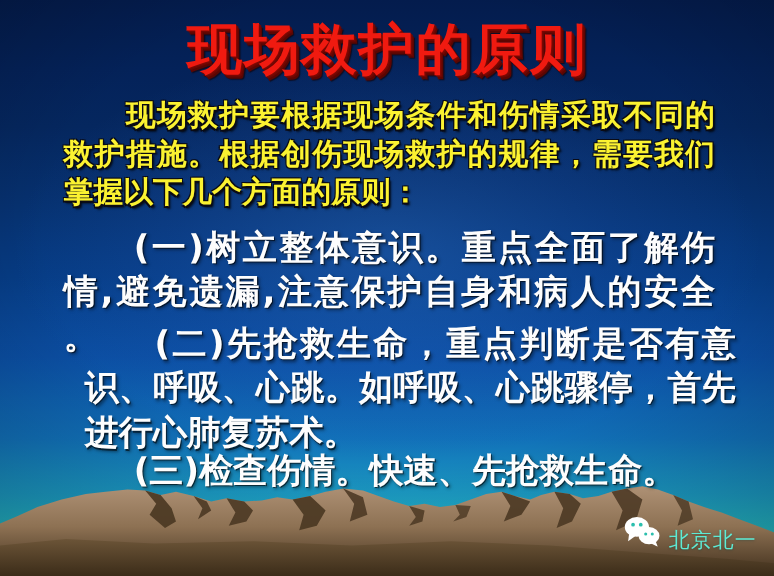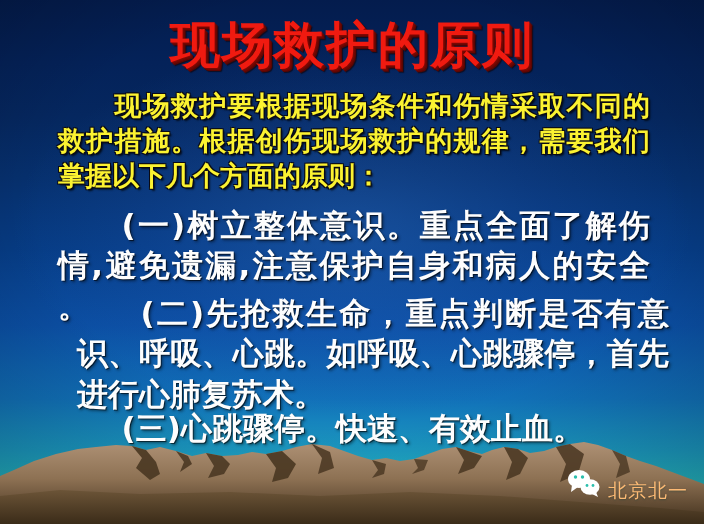--- a/index.html
+++ b/index.html
@@ -123,21 +123,21 @@
   .watermark {
     position: absolute;
     right: 16px;
     bottom: 20px;
     display: flex;
     align-items: center;
     gap: 7px;
   }
   .wm-text {
     font-size: 19px;
-    color: #fdba74;
+    color: #5eead4;
     letter-spacing: 1px;
     text-shadow: 0 1px 2px rgba(0,60,60,0.35);
     font-family: "DejaVu Sans", "Liberation Sans", sans-serif;
     margin-top: 16px;
   }
   .wm-icon { display: block; }
 </style>
 </head>
 <body>
 
@@ -189,21 +189,21 @@
   <div class="content">
 
     <div class="title">现场救护的原则</div>
 
     <div class="para para-yellow"><span class="ind"></span><span>现场救护要根据现场条件和伤情采取不同的救护措施。根据创伤现场救护的规律，需要我们掌握以下几个方面的原则：</span></div>
 
     <div class="para para-white p2"><span class="ind"></span><span>(一)树立整体意识。重点全面了解伤情,避免遗漏,注意保护自身和病人的安全 。</span></div>
 
     <div class="para para-white p3"><span class="ind"></span><span>(二)先抢救生命，重点判断是否有意识、呼吸、心跳。如呼吸、心跳骤停，首先进行心肺复苏术。</span></div>
 
-    <div class="para para-white p4"><span class="ind"></span><span>(三)心跳骤停。快速、有效止血。</span></div>
+    <div class="para para-white p4"><span class="ind"></span><span>(三)检查伤情。快速、先抢救生命。</span></div>
 
   </div>
 
   <div class="watermark">
     <svg class="wm-icon" width="34" height="28" viewBox="0 0 34 28" xmlns="http://www.w3.org/2000/svg">
       <g fill="#ffffff">
         <ellipse cx="12" cy="10" rx="11" ry="9"></ellipse>
         <path d="M5,16 L4,23 L11,18 Z"></path>
         <ellipse cx="23" cy="18" rx="9.5" ry="7.8"></ellipse>
         <path d="M29,23 L31,28 L25,25 Z"></path>

